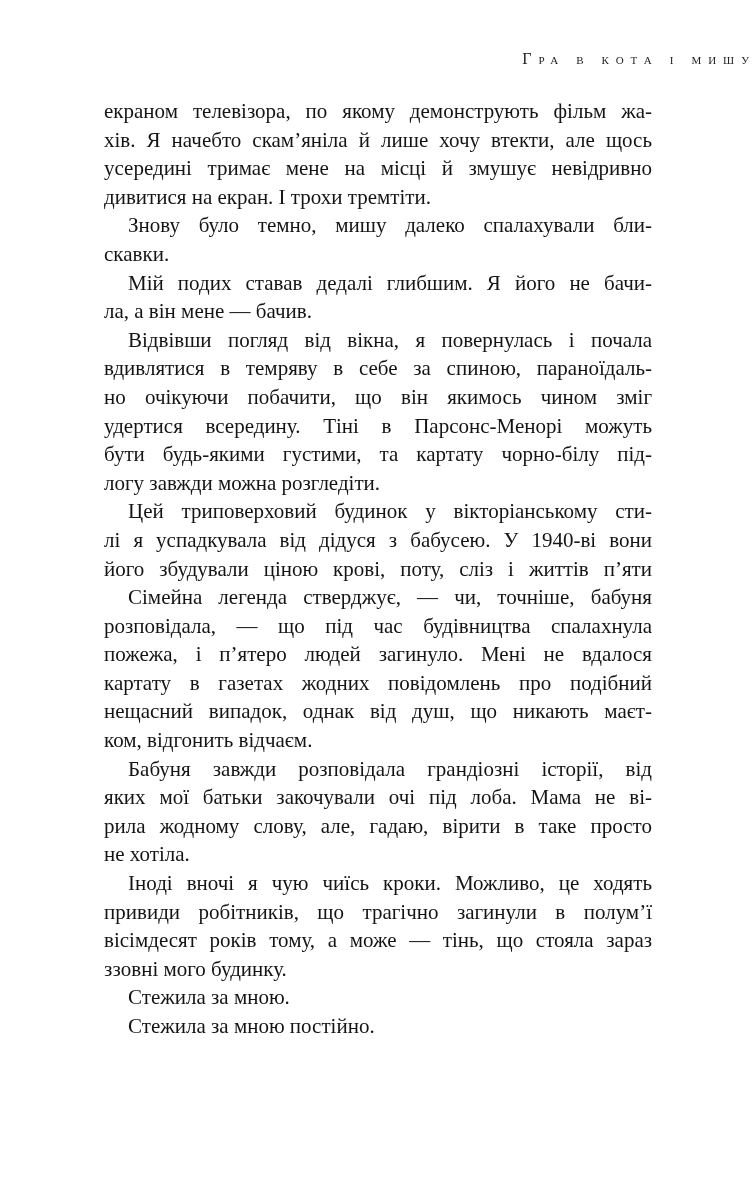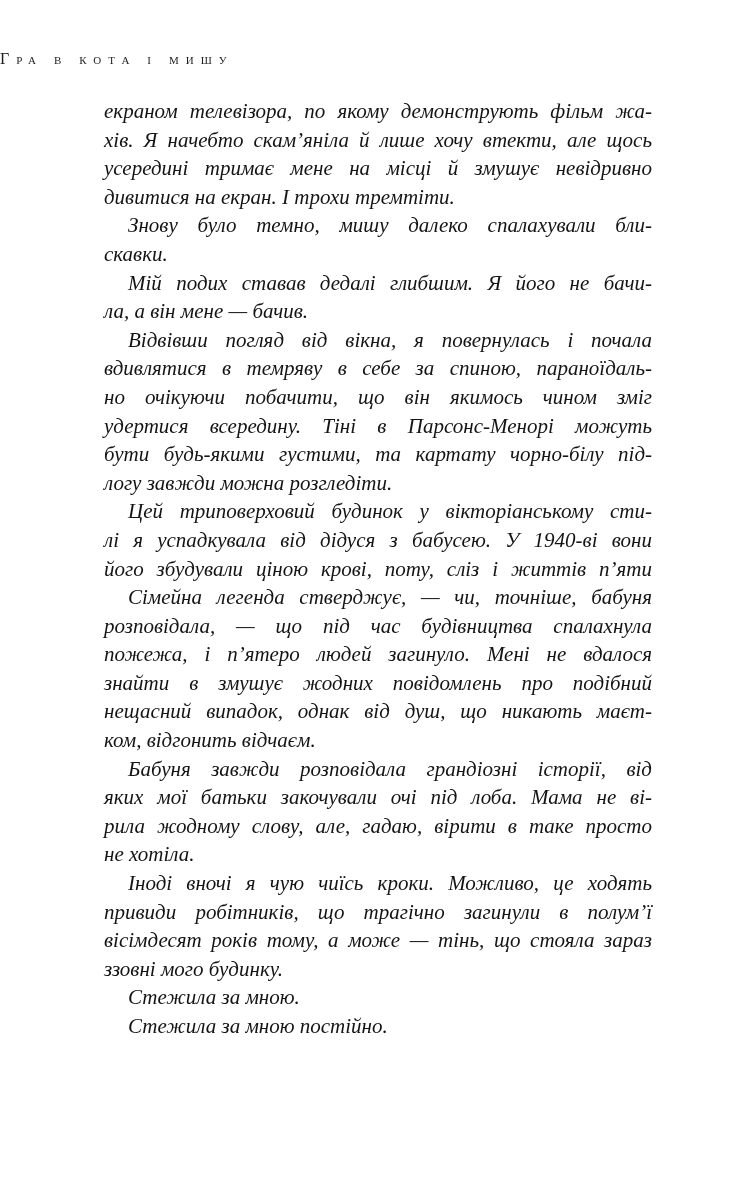--- a/index.html
+++ b/index.html
@@ -14,38 +14,37 @@
     background: #ffffff;
     font-family: "Liberation Serif", serif;
     color: #141414;
     overflow: hidden;
   }
   .running-header {
     position: absolute;
     top: 50px;
     left: 0;
     width: 100%;
-    text-align: left;
+    text-align: right;
     font-size: 16px;
     font-variant: small-caps;
     letter-spacing: 7px;
     color: #1e1e1e;
   }
   .text-block {
     position: absolute;
     left: 104px;
     top: 97px;
     width: 548px;
     font-size: 21px;
     line-height: 28.6px;
   }
   .para {
     margin: 0;
     padding: 0;
-    font-style: italic;
   }
   .tline {
     text-align: justify;
     text-align-last: justify;
   }
   .tline.last {
     text-align: right;
     text-align-last: left;
   }
   .tline.indent {
@@ -82,21 +81,21 @@
       </div>
       <div class="para">
         <div class="tline indent">Цей триповерховий будинок у вікторіанському сти-</div>
         <div class="tline">лі я успадкувала від дідуся з бабусею. У 1940-ві вони</div>
         <div class="tline">його збудували ціною крові, поту, сліз і життів п’яти</div>
       </div>
       <div class="para">
         <div class="tline indent">Сімейна легенда стверджує, — чи, точніше, бабуня</div>
         <div class="tline">розповідала, — що під час будівництва спалахнула</div>
         <div class="tline">пожежа, і п’ятеро людей загинуло. Мені не вдалося</div>
-        <div class="tline">знайти в змушує жодних повідомлень про подібний</div>
+        <div class="tline">картату в газетах жодних повідомлень про подібний</div>
         <div class="tline">нещасний випадок, однак від душ, що никають маєт-</div>
         <div class="tline last">ком, відгонить відчаєм.</div>
       </div>
       <div class="para">
         <div class="tline indent">Бабуня завжди розповідала грандіозні історії, від</div>
         <div class="tline">яких мої батьки закочували очі під лоба. Мама не ві-</div>
         <div class="tline">рила жодному слову, але, гадаю, вірити в таке просто</div>
         <div class="tline last">не хотіла.</div>
       </div>
       <div class="para">

